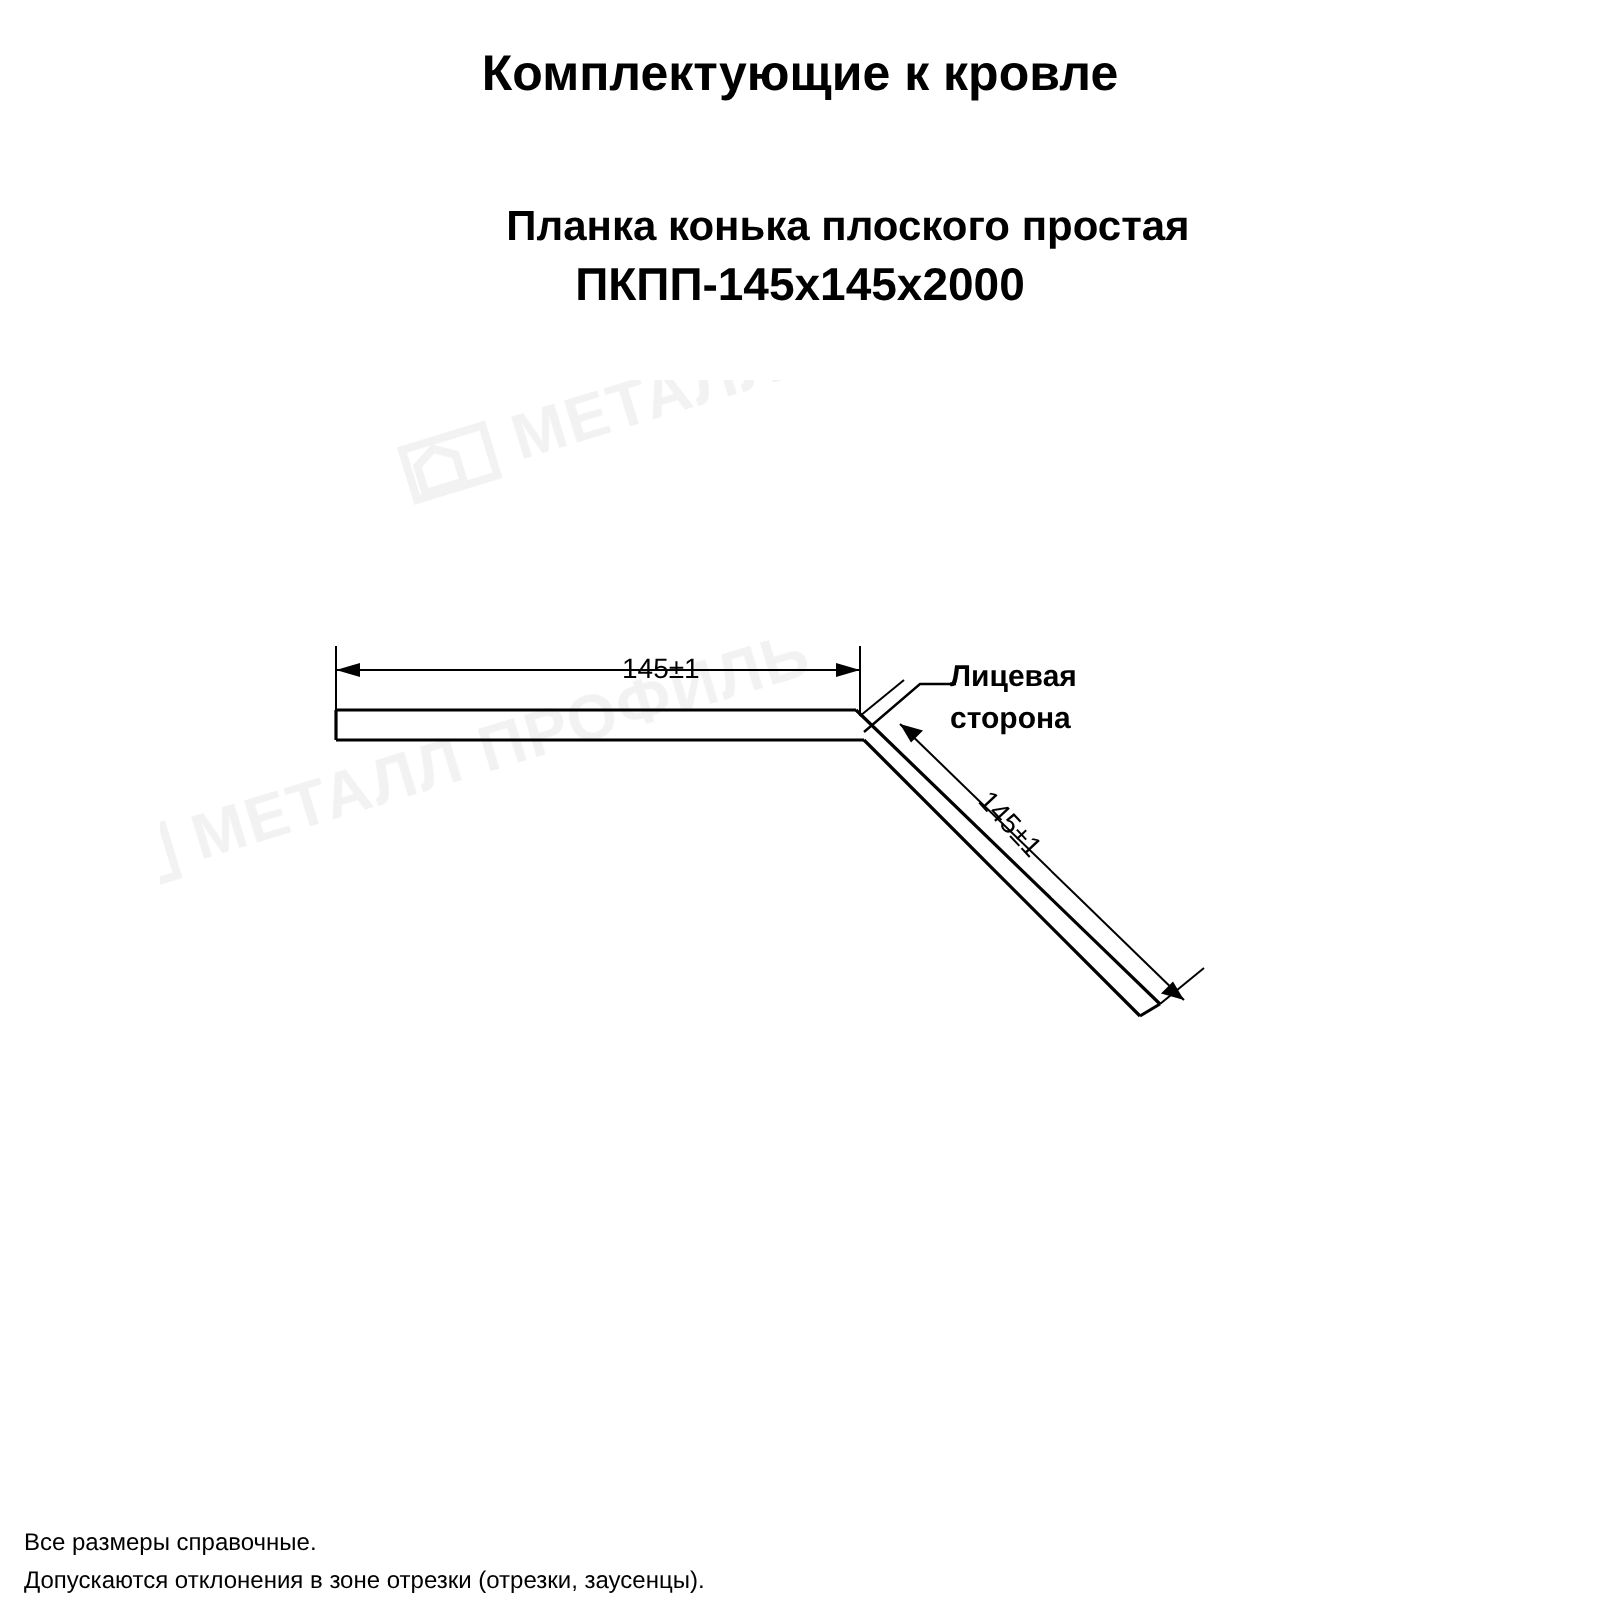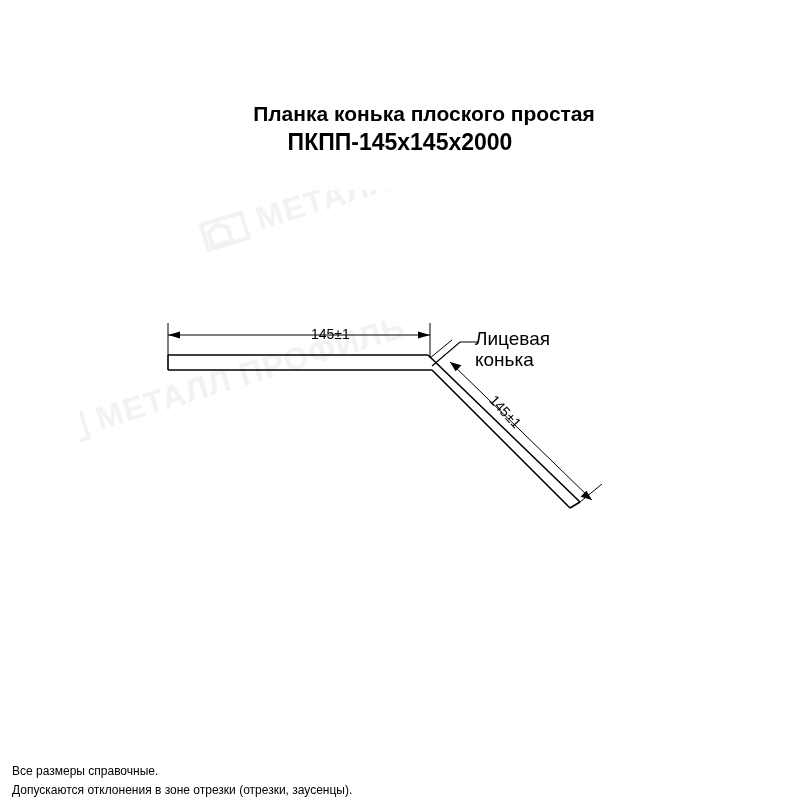--- a/index.html
+++ b/index.html
@@ -70,22 +70,22 @@
     left: 12px;
     bottom: 0;
     font-size: 12px;
     line-height: 19px;
   }
   .footer div {
     white-space: nowrap;
   }
   .label-face {
     position: absolute;
-    font-size: 19px;
-    font-weight: normal;
+    font-size: 15px;
+    font-weight: bold;
     line-height: 21px;
     white-space: nowrap;
   }
   .dim-text-h {
     position: absolute;
     font-size: 14px;
     white-space: nowrap;
   }
   .dim-text-d {
     position: absolute;
@@ -93,20 +93,23 @@
     white-space: nowrap;
     transform: rotate(47deg);
     transform-origin: left top;
   }
 </style>
 </head>
 <body>
 
 <div class="page">
 
+  <div class="title-block">
+    <div class="main-title">Комплектующие к кровле</div>
+  </div>
 
   <div class="subtitle-block">
     <div class="subtitle-line1">Планка конька плоского простая</div>
     <div class="subtitle-line2">ПКПП-145х145х2000</div>
   </div>
 
   <svg class="watermark" viewBox="0 0 660 380">
     <g opacity="0.12" fill="#8f8f8f">
       <g transform="translate(180,40) rotate(-17)">
         <text x="0" y="0" font-family="Liberation Sans, sans-serif" font-size="32" font-weight="bold" letter-spacing="1">МЕТАЛЛ ПРОФИЛЬ</text>
@@ -154,21 +157,21 @@
       <path d="M 350 168 L 372 150"></path>
       <path d="M 500 312 L 522 294"></path>
       <path d="M 370 172 L 512 310"></path>
     </g>
     <polygon points="370,172 381.5,175.2 375.5,181.2" fill="#000000"></polygon>
     <polygon points="512,310 500.5,306.8 506.5,300.8" fill="#000000"></polygon>
   </svg>
 
   <div class="label-face" style="left: 475px; top: 328px;">
     <div>Лицевая</div>
-    <div>конька</div>
+    <div>сторона</div>
   </div>
 
   <div class="dim-text-h" style="left: 311px; top: 326px;">145±1</div>
 
   <div class="dim-text-d" style="left: 498px; top: 392px;">145±1</div>
 
   <div class="footer">
     <div>Все размеры справочные.</div>
     <div>Допускаются отклонения в зоне отрезки (отрезки, заусенцы).</div>
   </div>

